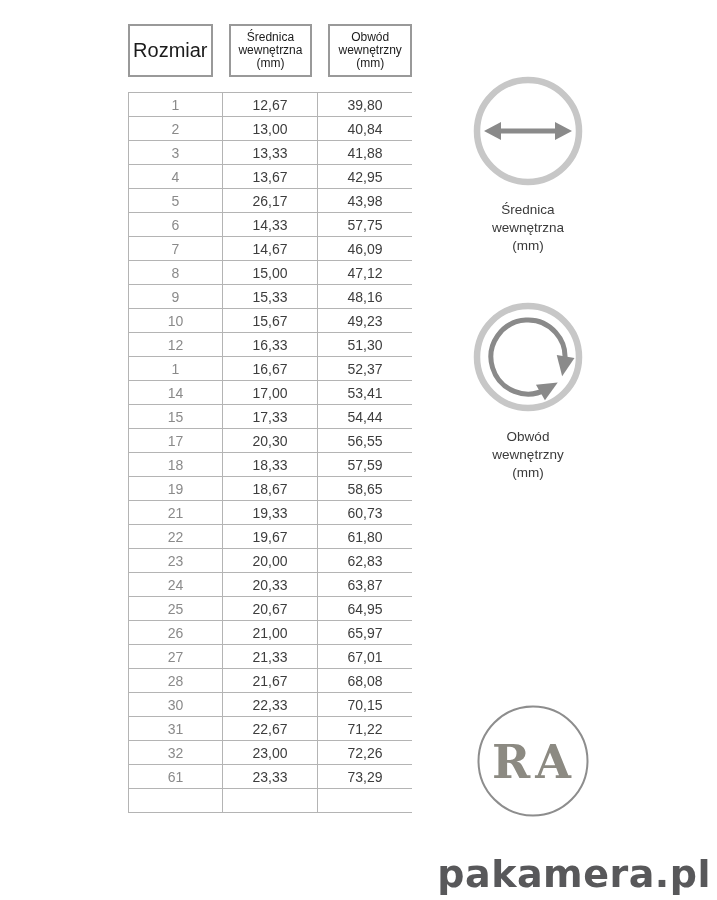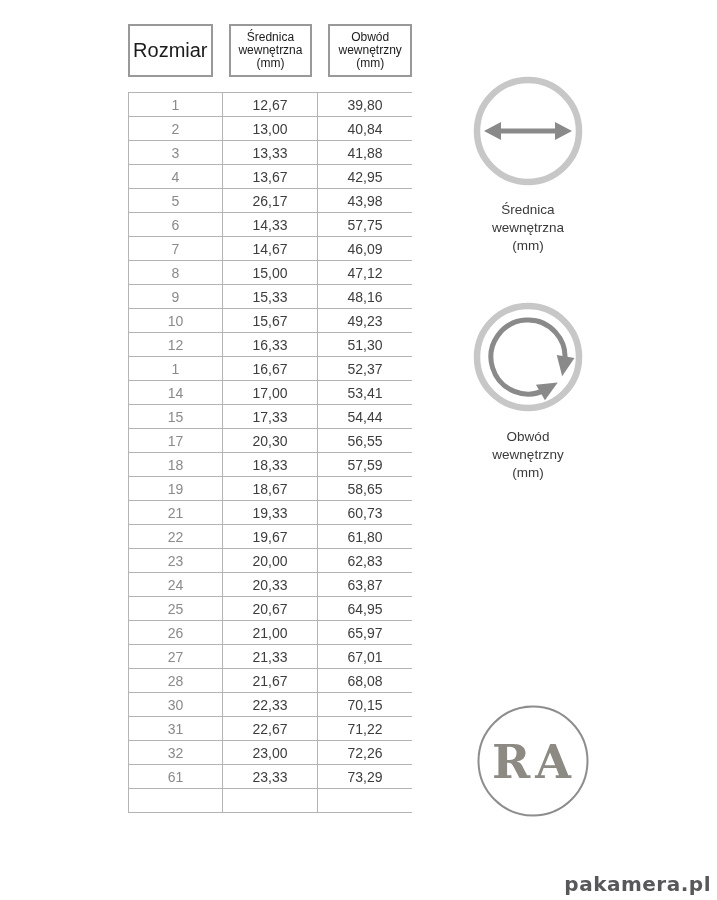--- a/index.html
+++ b/index.html
@@ -45,21 +45,21 @@
   #ra-logo text{
     font-family:"DejaVu Serif","Liberation Serif",serif;
     font-weight:bold;letter-spacing:5px;
     fill:var(--logo-gray,#8c8a82);font-size:46px;
   }
 
   
   .watermark{
     position:absolute;right:6px;bottom:4px;
     font-family:"DejaVu Sans","Liberation Sans",sans-serif;
-    font-weight:bold;font-size:20px;letter-spacing:0.5px;
+    font-weight:bold;font-size:38px;letter-spacing:0.5px;
     color:var(--watermark-gray,#58585a);
     margin-top:36px;
   }
 </style>
 </head>
 <body>
 
 <div class="size-table-wrap">
   <div class="table-head">
     <div class="hcell size-col">Rozmiar</div>

